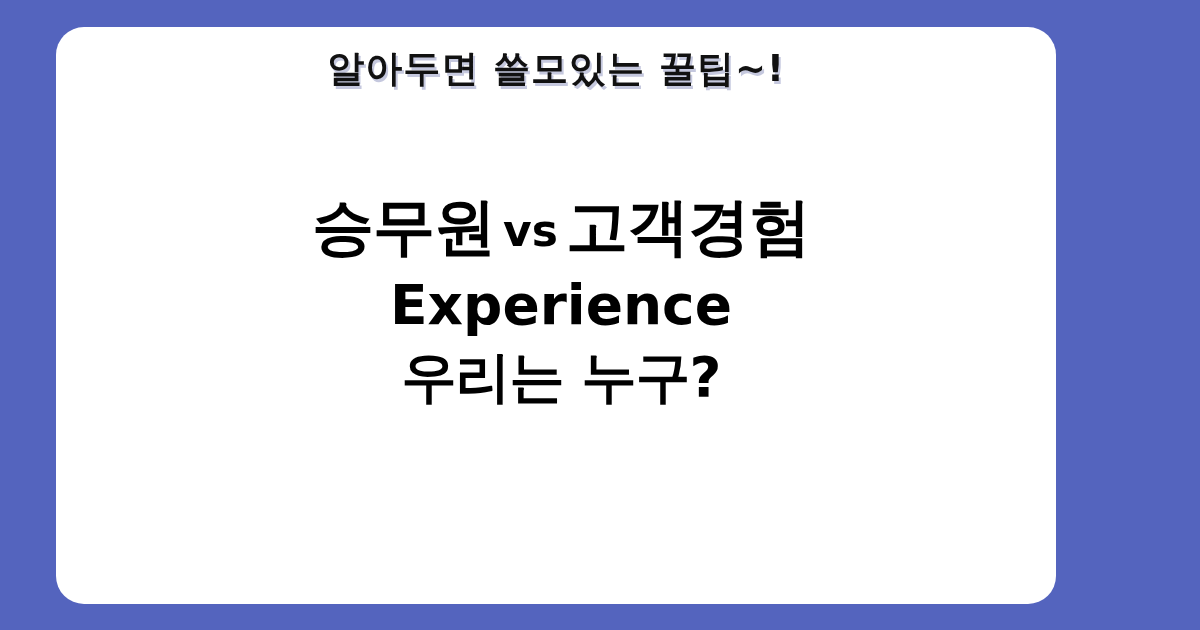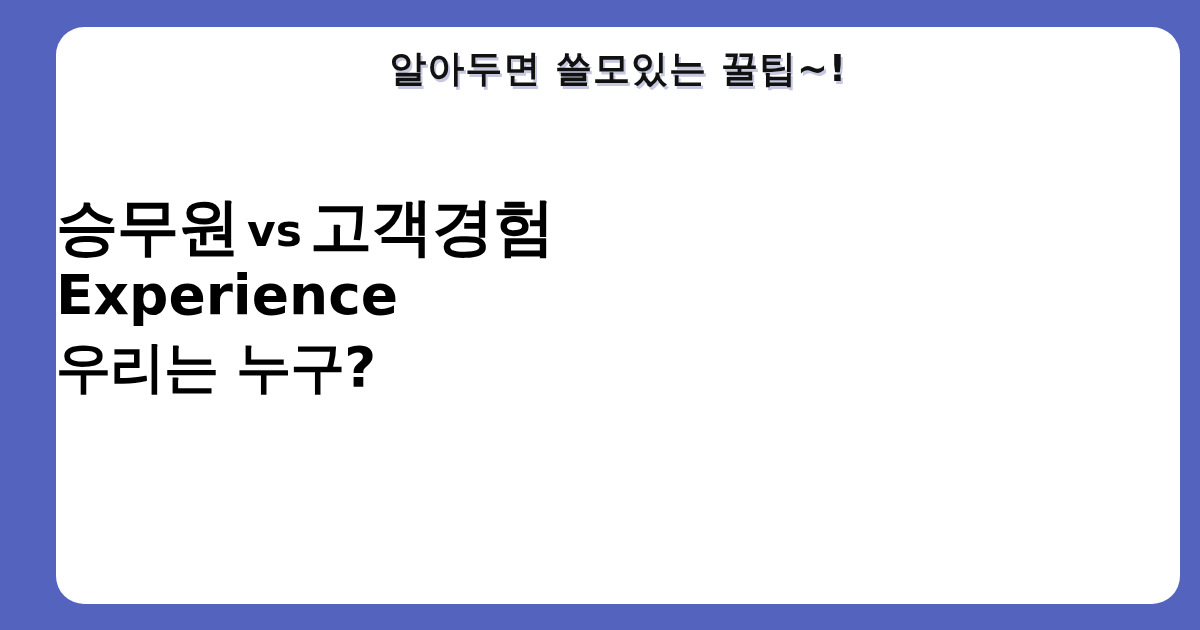--- a/index.html
+++ b/index.html
@@ -18,21 +18,21 @@
     width: 1200px;
     height: 630px;
     background: #5464be;
     box-sizing: border-box;
   }
 
   .card {
     position: absolute;
     left: 56px;
     top: 27px;
-    width: 1124px;
+    width: 1000px;
     height: 577px;
     background: #ffffff;
     border-radius: 28px;
     box-sizing: border-box;
     overflow: hidden;
   }
 
   .subtitle {
     position: absolute;
     left: 0;
@@ -43,23 +43,24 @@
     font-size: 37px;
     font-weight: 700;
     letter-spacing: 1px;
     color: #111111;
     text-shadow: 2px 3px 0 rgba(150,155,195,0.55);
     white-space: nowrap;
   }
 
   .title-block {
     position: absolute;
-    left: 0;
+    left: 10px;
     right: 0;
     top: 168px;
+    text-align: center;
   }
 
   .title-line {
     display: block;
     font-family: "DejaVu Sans", "Liberation Sans", sans-serif;
     font-weight: 700;
     color: #000000;
     line-height: 1.04;
     white-space: nowrap;
   }
@@ -72,21 +73,21 @@
   .title-line-1 .vs {
     font-size: 44px;
     letter-spacing: 0px;
     padding: 0 8px;
     vertical-align: 2px;
   }
 
   .title-line-2 {
     font-size: 55px;
     letter-spacing: 0px;
-    margin-top: 8px;
+    margin-top: 18px;
   }
 
   .title-line-3 {
     font-size: 55px;
     letter-spacing: -1px;
     margin-top: 14px;
   }
 
   .card-body-space {
     position: absolute;

